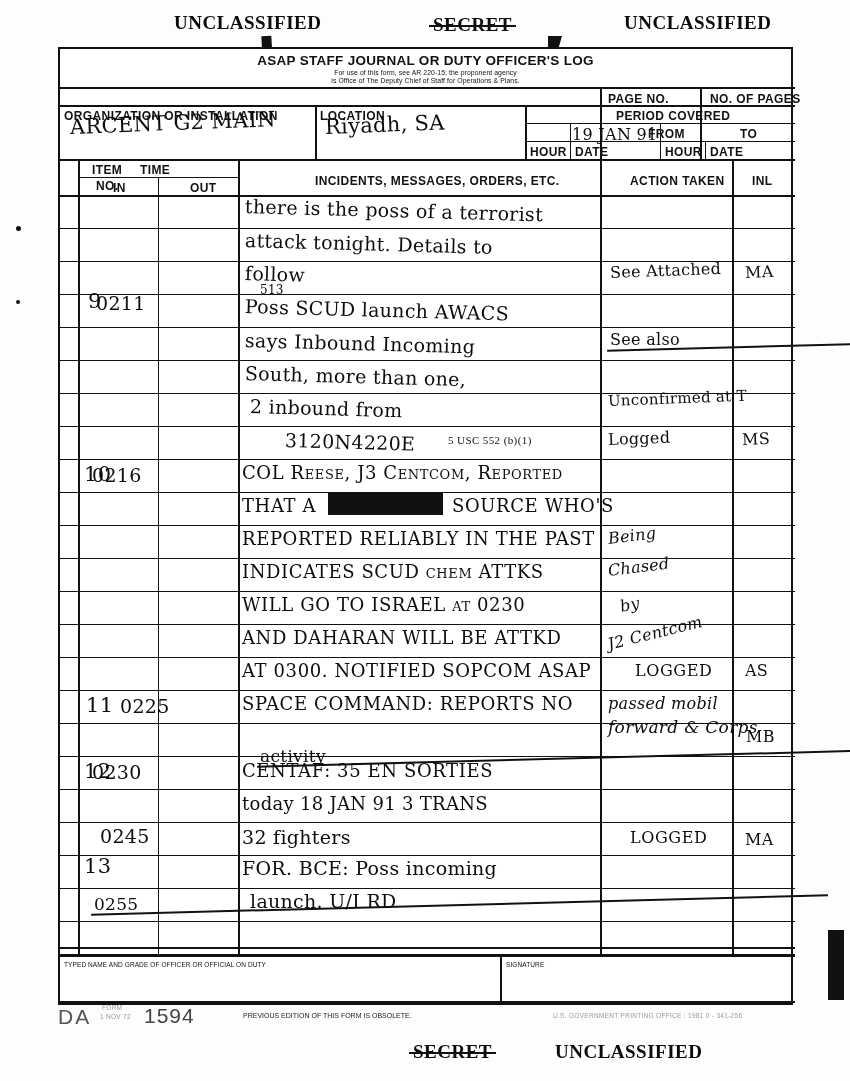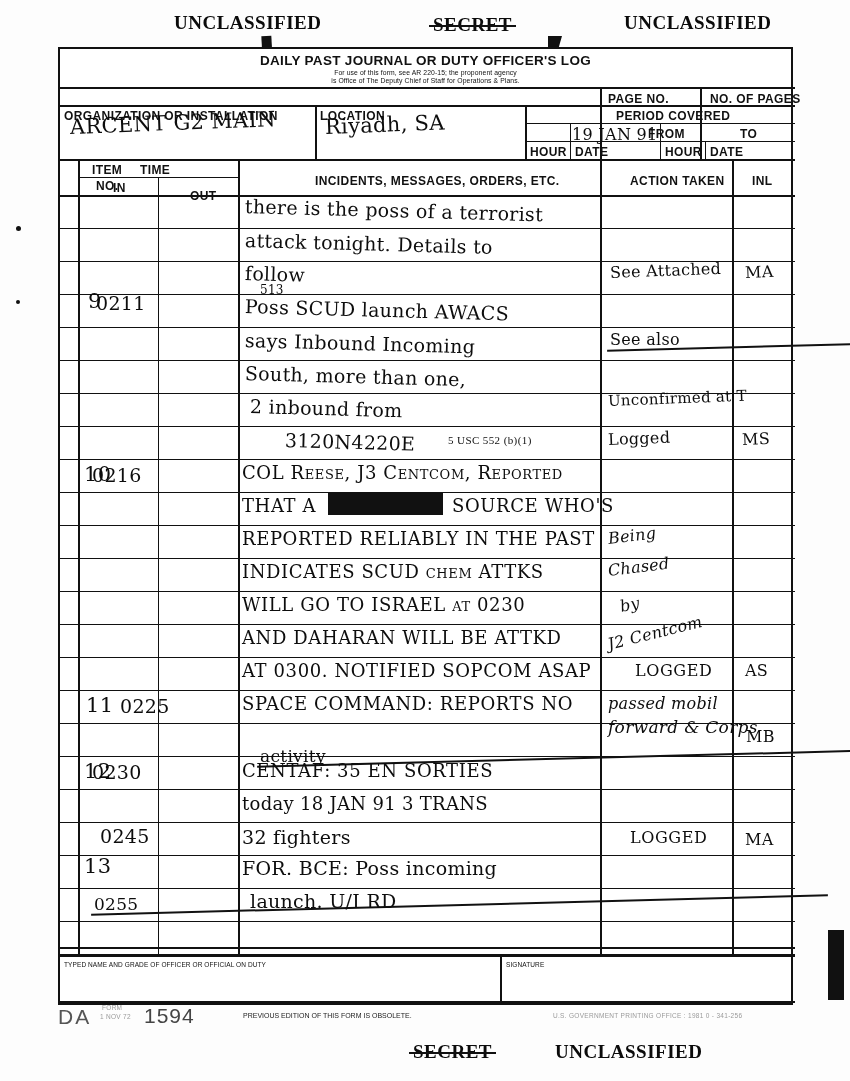--- a/index.html
+++ b/index.html
@@ -238,41 +238,41 @@
 
     <div class="ln vln thick" style="left:18px; top:110px; height:796px;"></div>
     <div class="ln vln thick" style="left:178px; top:110px; height:796px;"></div>
     <div class="ln vln" style="left:98px; top:128px; height:778px;"></div>
     <div class="ln vln thick" style="left:540px; top:110px; height:796px;"></div>
     <div class="ln vln thick" style="left:672px; top:110px; height:796px;"></div>
 
     <div class="ln vln thick" style="left:440px; top:906px; height:46px;"></div>
     <div class="ln hln thick" style="left:0; top:952px; width:735px;"></div>
 
-    <div class="title" style="top:4px;">DAILY PAST JOURNAL OR DUTY OFFICER'S LOG</div>
+    <div class="title" style="top:4px;">ASAP STAFF JOURNAL OR DUTY OFFICER'S LOG</div>
     <div class="subtitle" style="top:20px;">For use of this form, see AR 220-15; the proponent agency</div>
     <div class="subtitle" style="top:28px;">is  Office of  The Deputy Chief of Staff for Operations &amp; Plans.</div>
 
     <div class="lbl" style="left:548px; top:43px;">PAGE NO.</div>
     <div class="lbl" style="left:650px; top:43px;">NO. OF PAGES</div>
     <div class="lbl" style="left:4px; top:60px;">ORGANIZATION OR INSTALLATION</div>
     <div class="lbl" style="left:260px; top:60px;">LOCATION</div>
     <div class="lbl" style="left:556px; top:60px;">PERIOD COVERED</div>
     <div class="lbl" style="left:545px; top:78px;padding-left:43px;">FROM</div>
     <div class="lbl" style="left:680px; top:78px;">TO</div>
     <div class="lbl" style="left:470px; top:96px;">HOUR</div>
     <div class="lbl" style="left:515px; top:96px;">DATE</div>
     <div class="lbl" style="left:605px; top:96px;">HOUR</div>
     <div class="lbl" style="left:650px; top:96px;">DATE</div>
 
     <div class="lbl" style="left:32px; top:114px;">ITEM</div>
     <div class="lbl" style="left:36px; top:130px;">NO.</div>
     <div class="lbl" style="left:80px; top:114px;">TIME</div>
     <div class="lbl" style="left:53px; top:132px;">IN</div>
-    <div class="lbl" style="left:130px; top:140px;text-align:center;">OUT</div>
+    <div class="lbl" style="left:130px; top:132px;text-align:center;">OUT</div>
     <div class="lbl" style="left:255px; top:125px;">INCIDENTS, MESSAGES, ORDERS, ETC.</div>
     <div class="lbl" style="left:570px; top:125px;">ACTION TAKEN</div>
     <div class="lbl" style="left:692px; top:125px;">INL</div>
 
     <div class="hw tilt" style="left:10px; top:66px; font-size:21px;">ARCENT G2 MAIN</div>
     <div class="hw tilt" style="left:265px; top:66px; font-size:21px;">Riyadh, SA</div>
     <div class="hw sm" style="left:512px; top:76px;">19 JAN 91</div>
 
     <div class="hw tiltp" style="left:185px; top:146px;">there is the poss of a terrorist</div>
     <div class="hw tiltp" style="left:185px; top:180px;">attack tonight. Details to</div>

